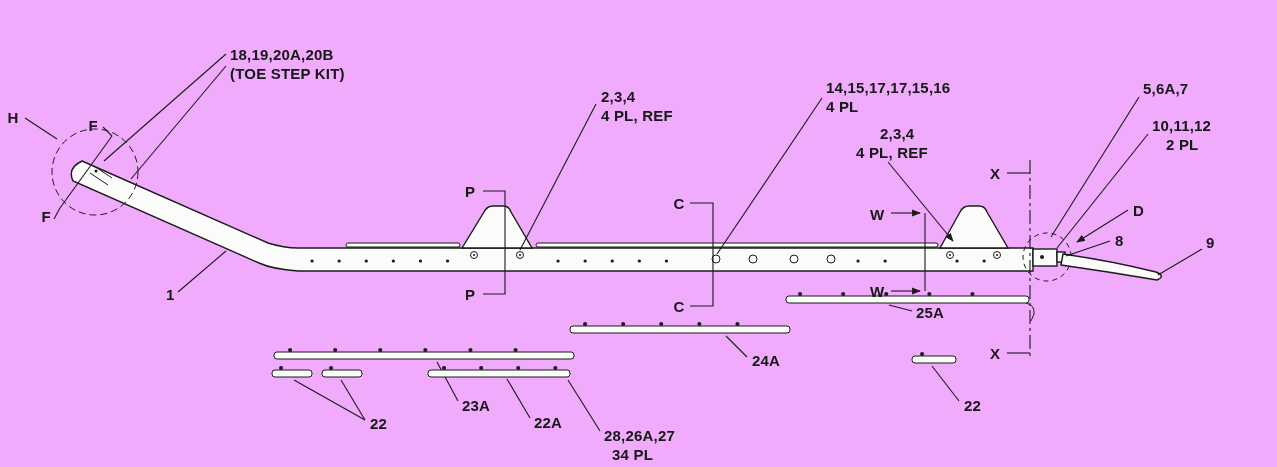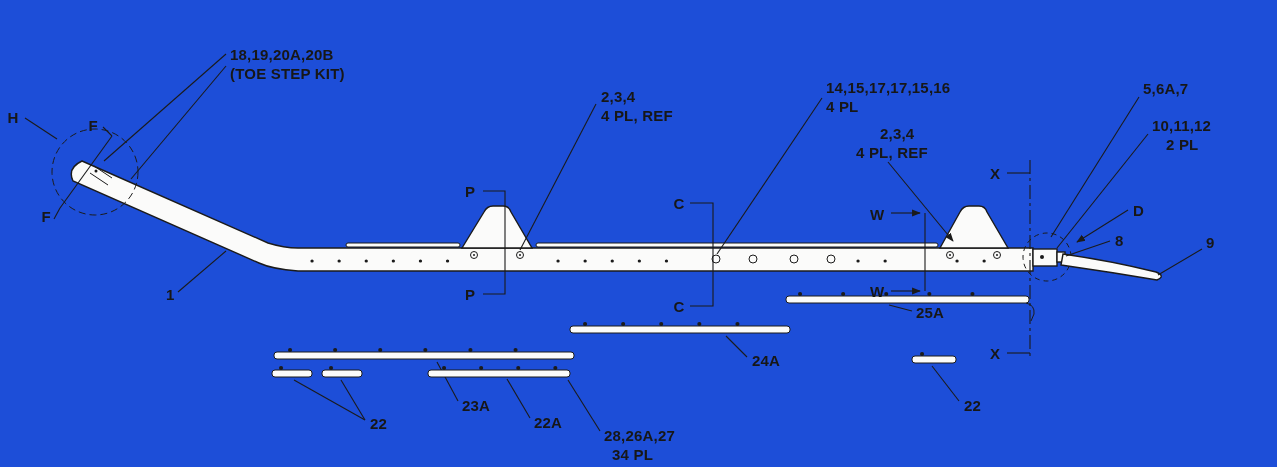--- a/index.html
+++ b/index.html
@@ -1,19 +1,19 @@
 <!DOCTYPE html>
 <html><head>
 <meta charset="utf-8">
 <style>
   html,body{margin:0;padding:0;background:#e9e9e9;}
   .sheet{
     position:relative;
     width:1277px;height:467px;
-    background:#1d4ed8;
+    background:#f0abfc;
     overflow:hidden;
     font-family:"Liberation Sans", sans-serif;
   }
   svg{position:absolute;inset:0;display:block;}
   .lbl{font:600 15px "Liberation Sans", sans-serif;fill:#171717;letter-spacing:.2px;}
   .mark{font:700 15px "Liberation Sans", sans-serif;fill:#171717;}
   .ln{stroke:#1b1b1b;stroke-width:1.1;fill:none;}
   .thick{stroke:#1b1b1b;stroke-width:1.4;fill:#fbfbfa;}
   .thin{stroke:#1b1b1b;stroke-width:1;fill:none;}
   .fillwhite{fill:#fbfbfa;}

